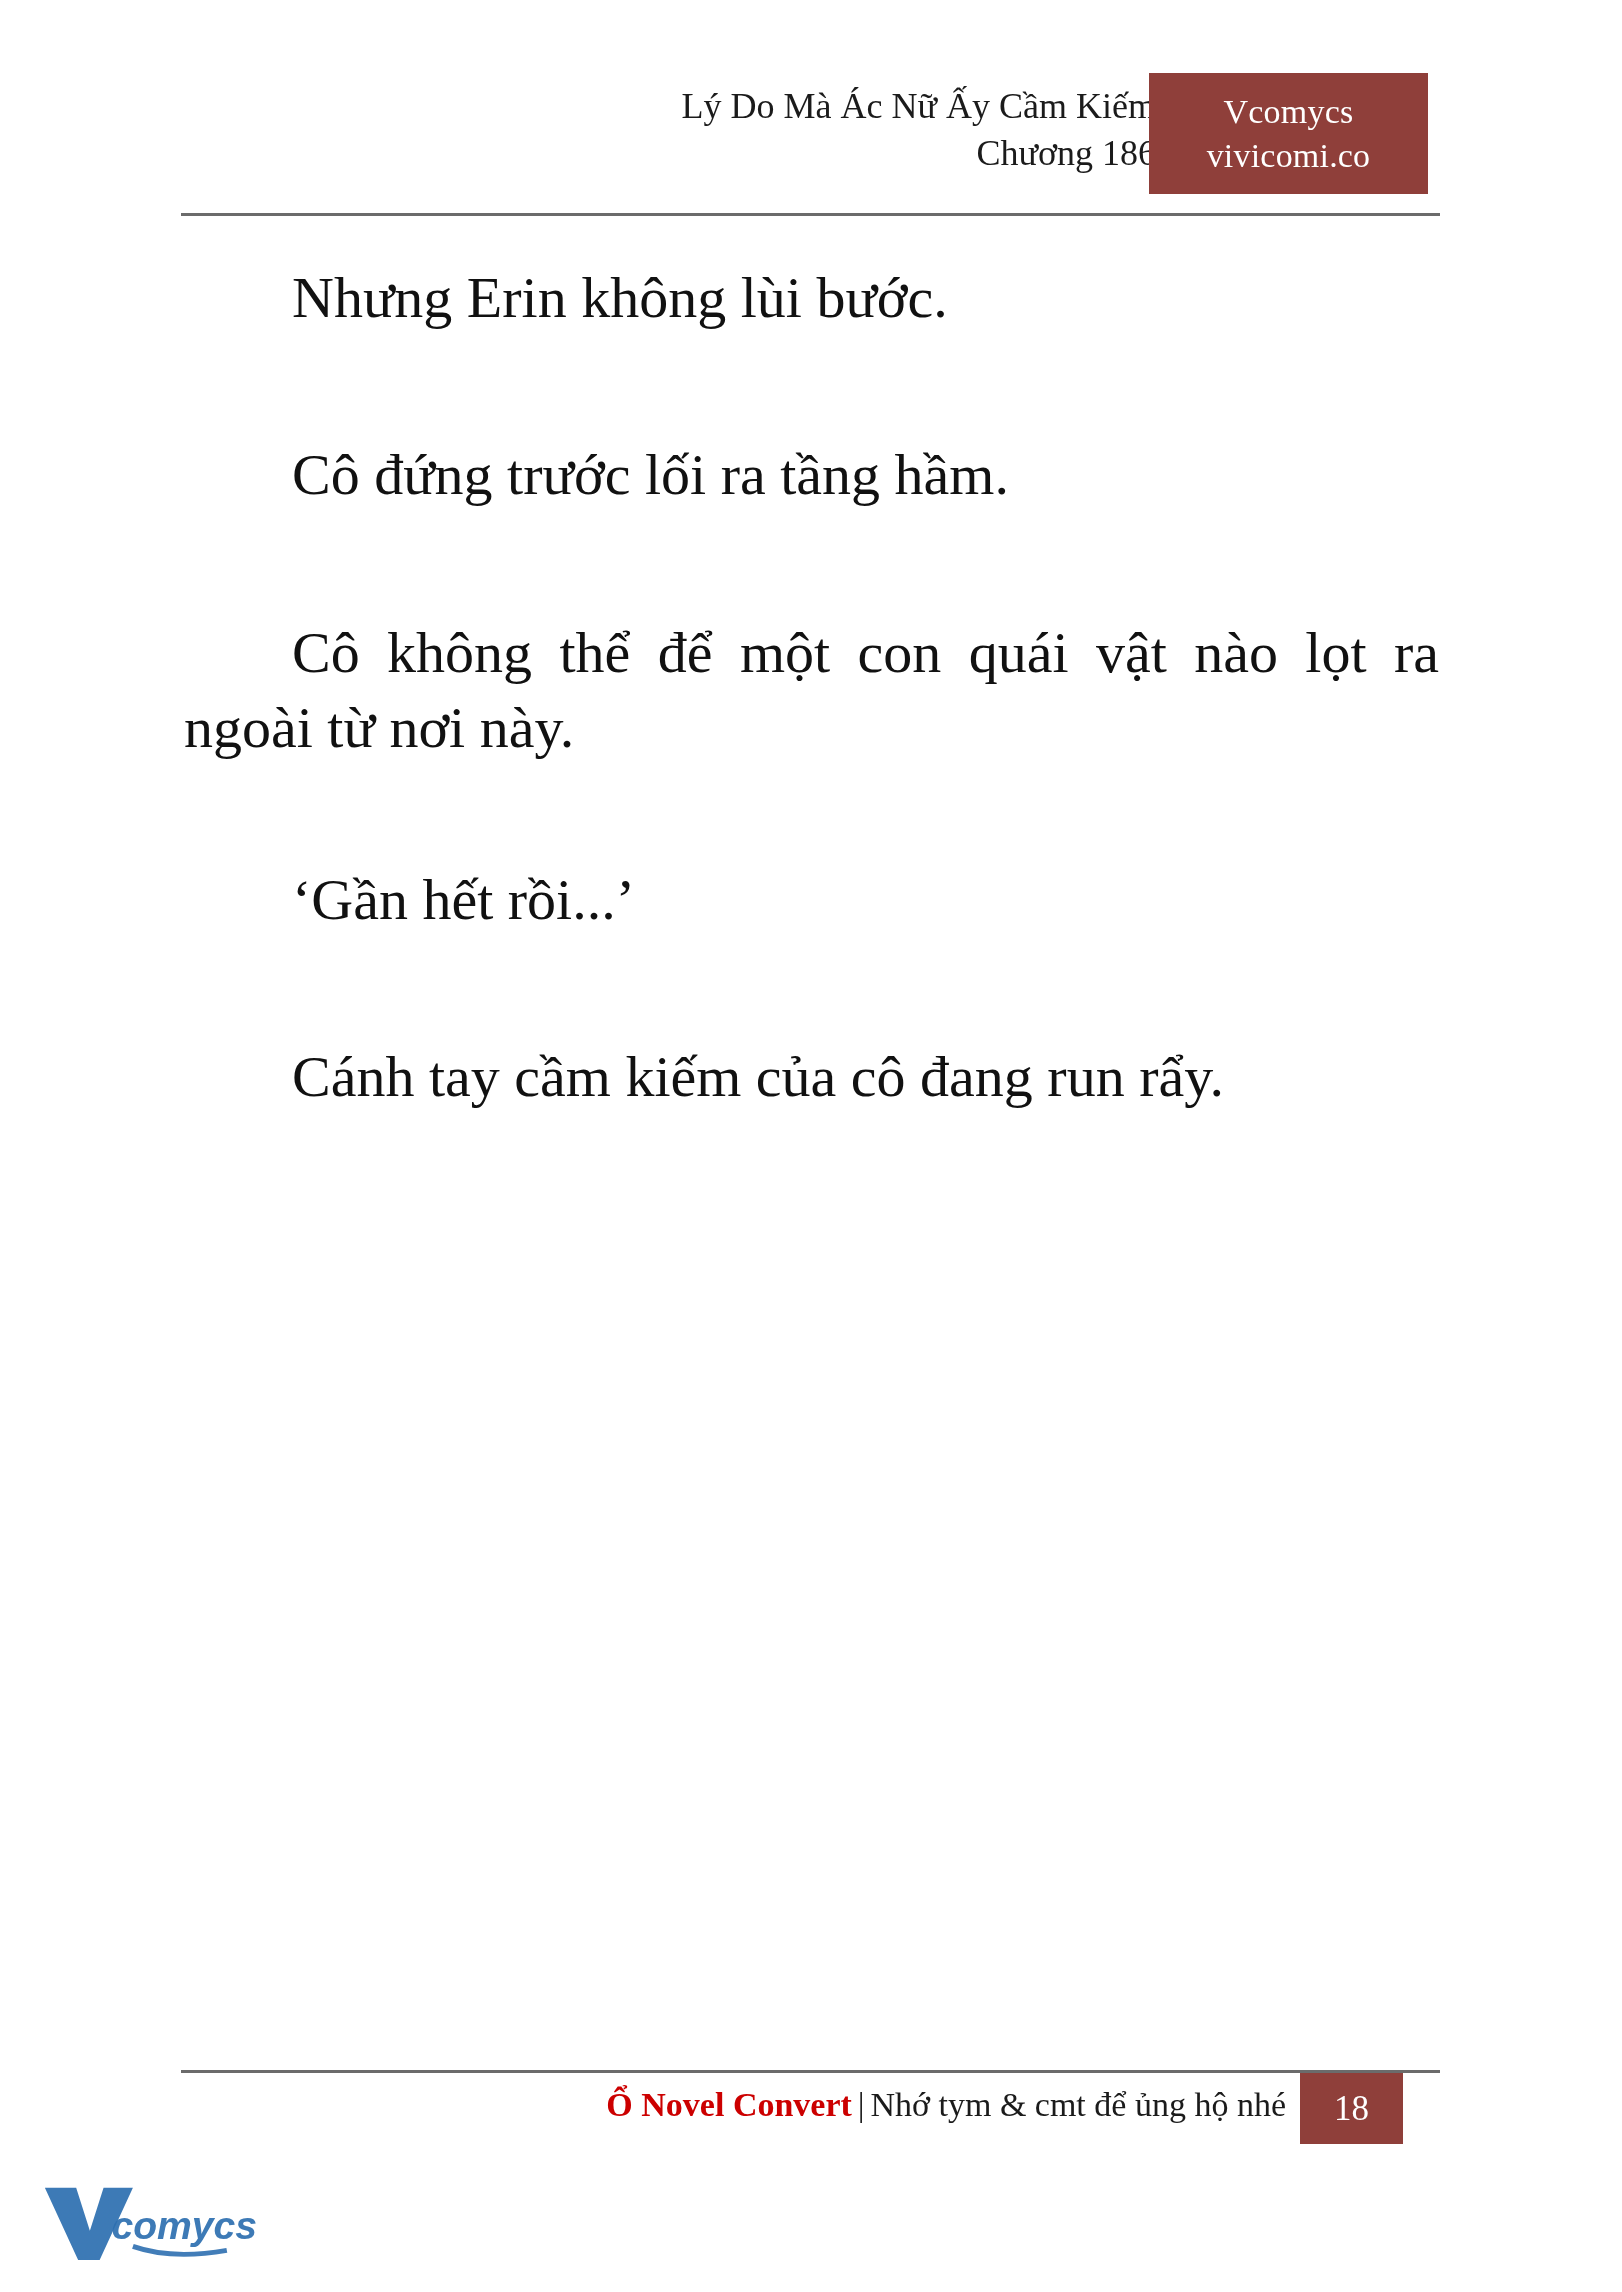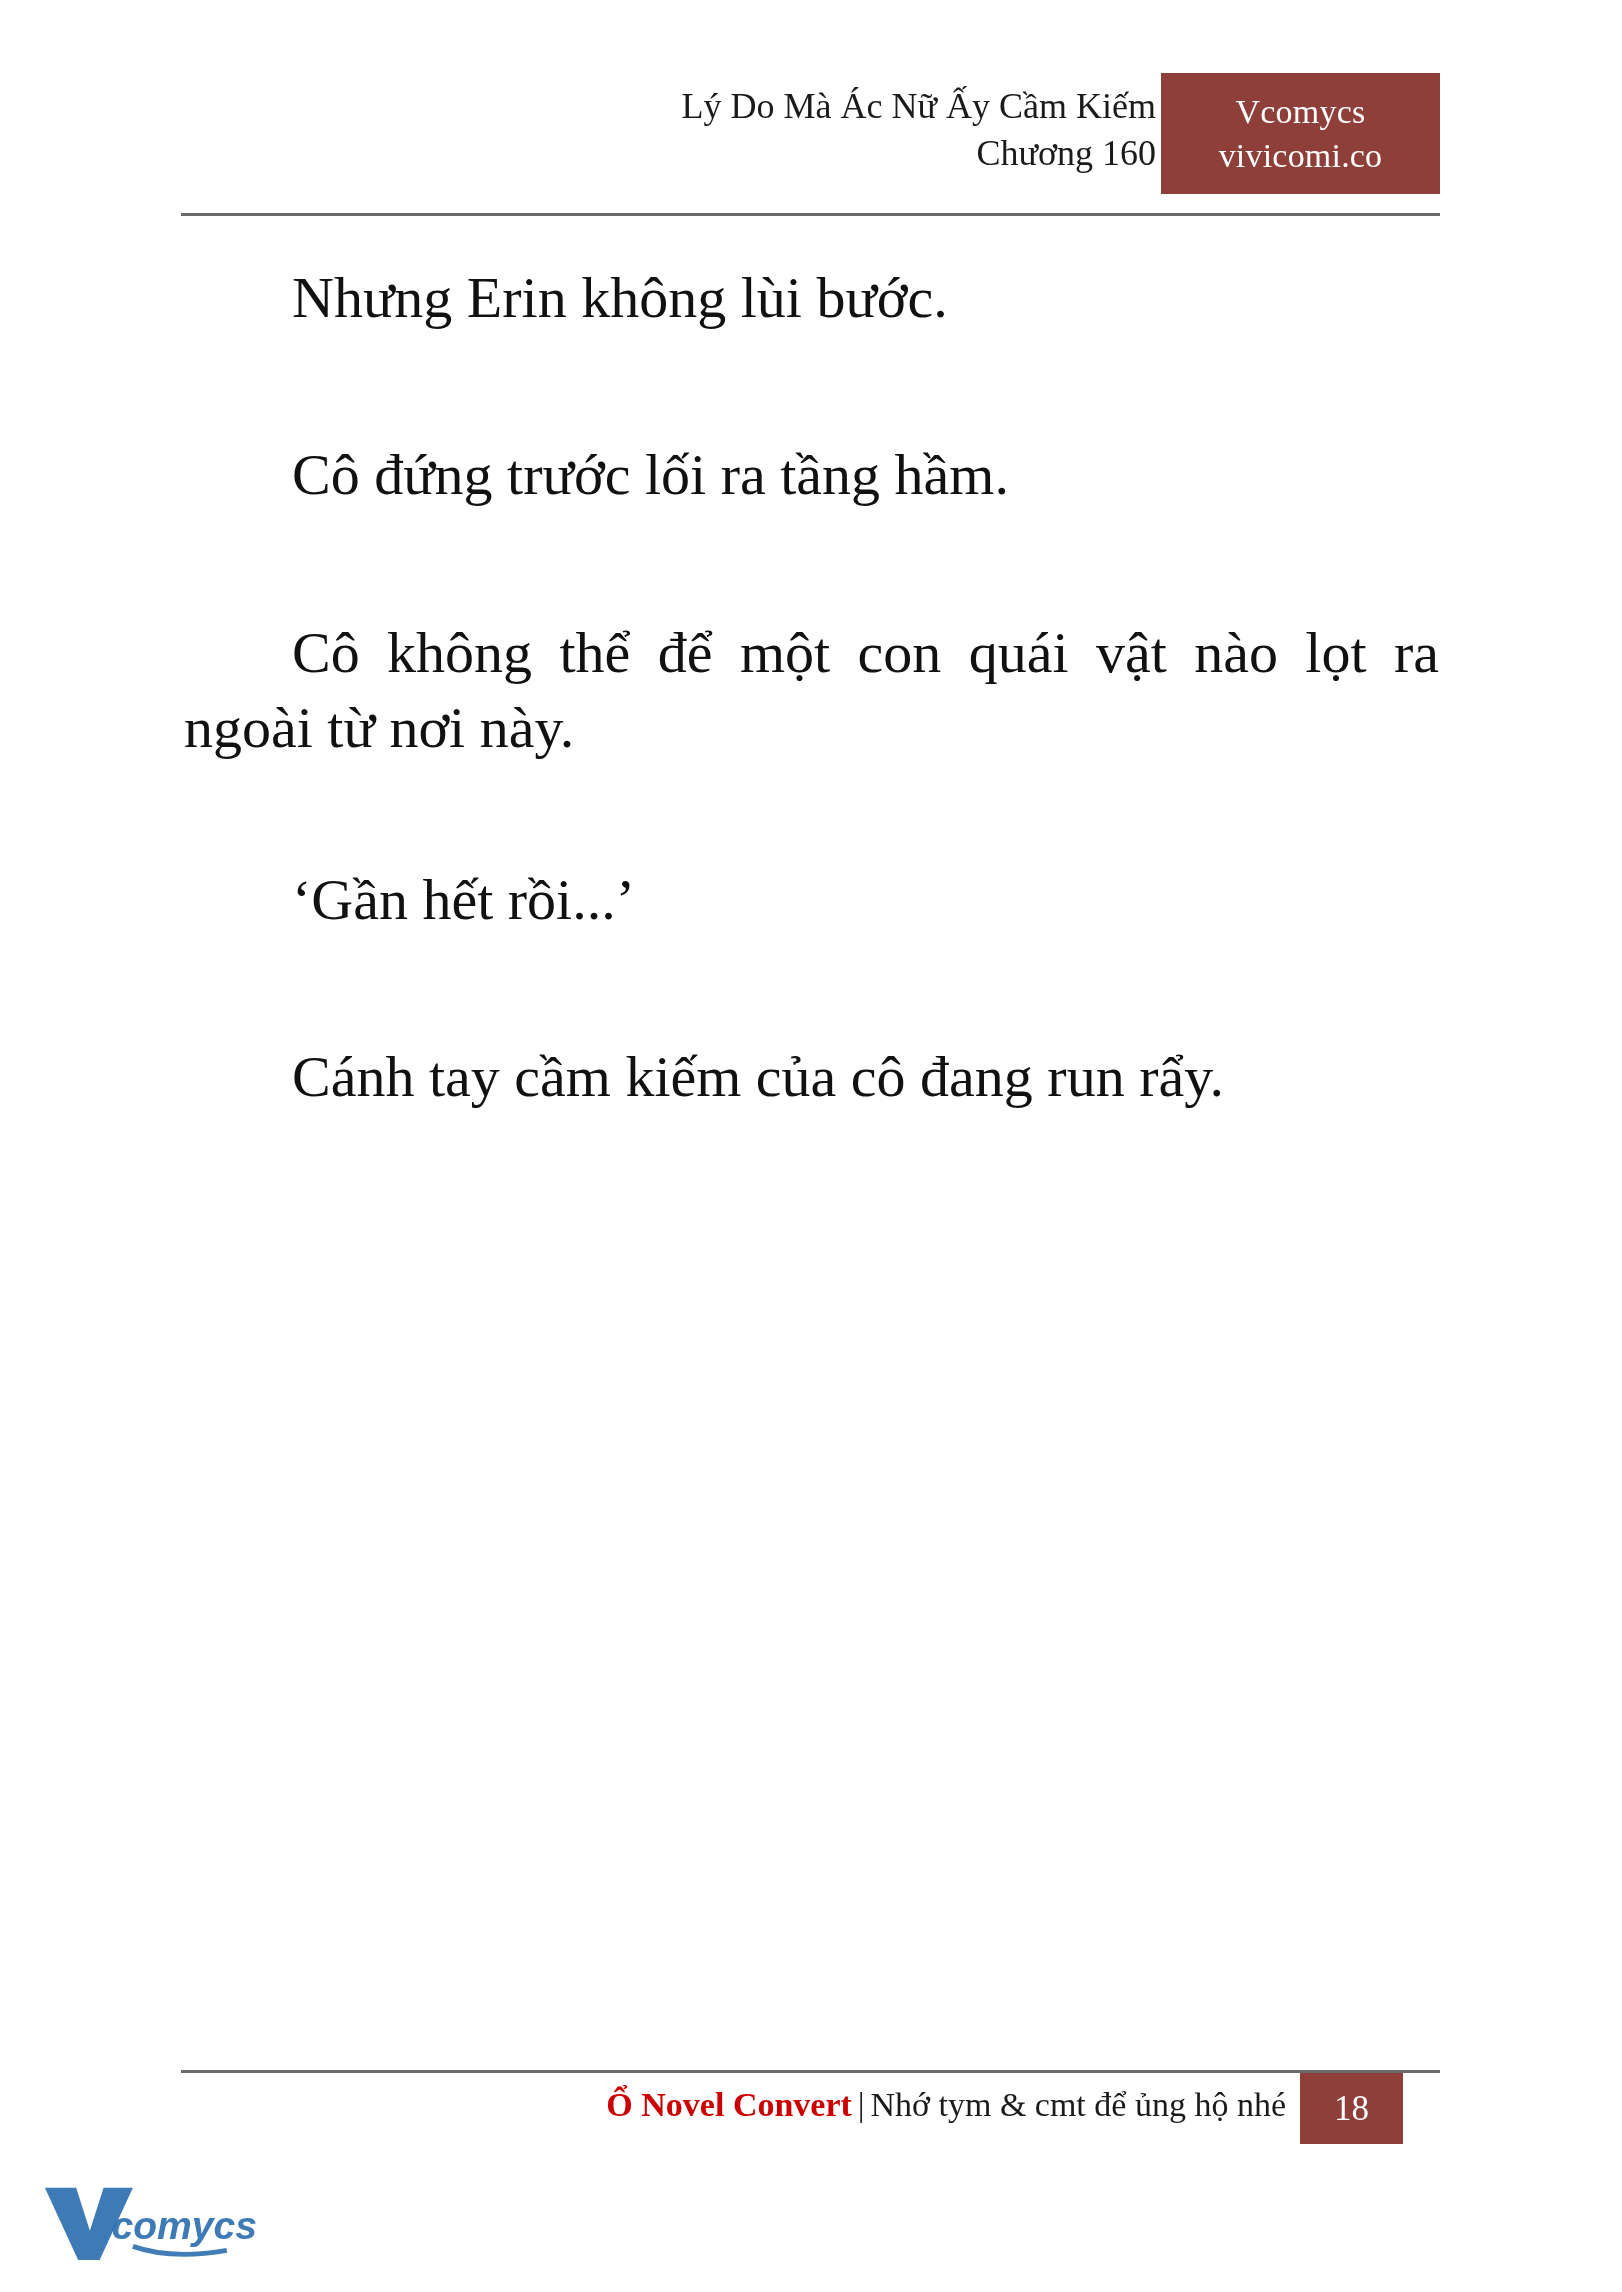--- a/index.html
+++ b/index.html
@@ -39,21 +39,21 @@
     line-height: 1.30;
   }
   .header-title-line {
     font-family: "Liberation Serif", serif;
     font-size: 36px;
     color: #1b1b1b;
     white-space: nowrap;
   }
   .header-badge {
     position: absolute;
-    right: 0;
+    right: 12px;
     top: -9.8px;
     width: 279px;
     height: 121px;
     background: #8f3f3a;
     color: #ffffff;
     display: flex;
     flex-direction: column;
     align-items: center;
     justify-content: center;
     line-height: 1.28;
@@ -161,21 +161,21 @@
   .watermark svg { display: block; }
 </style>
 </head>
 <body>
 
 <div class="page">
 
   <div class="header">
     <div class="header-title-block">
       <div class="header-title-line">Lý Do Mà Ác Nữ Ấy Cầm Kiếm</div>
-      <div class="header-title-line">Chương 160</div>
+      <div class="header-title-line">Chương 186</div>
     </div>
     <div class="header-badge">
       <div>Vcomycs</div>
       <div>vivicomi.co</div>
     </div>
   </div>
   <div class="header-rule"></div>
 
   <div class="content">
     <p class="para p1">Nhưng Erin không lùi bước.</p>

